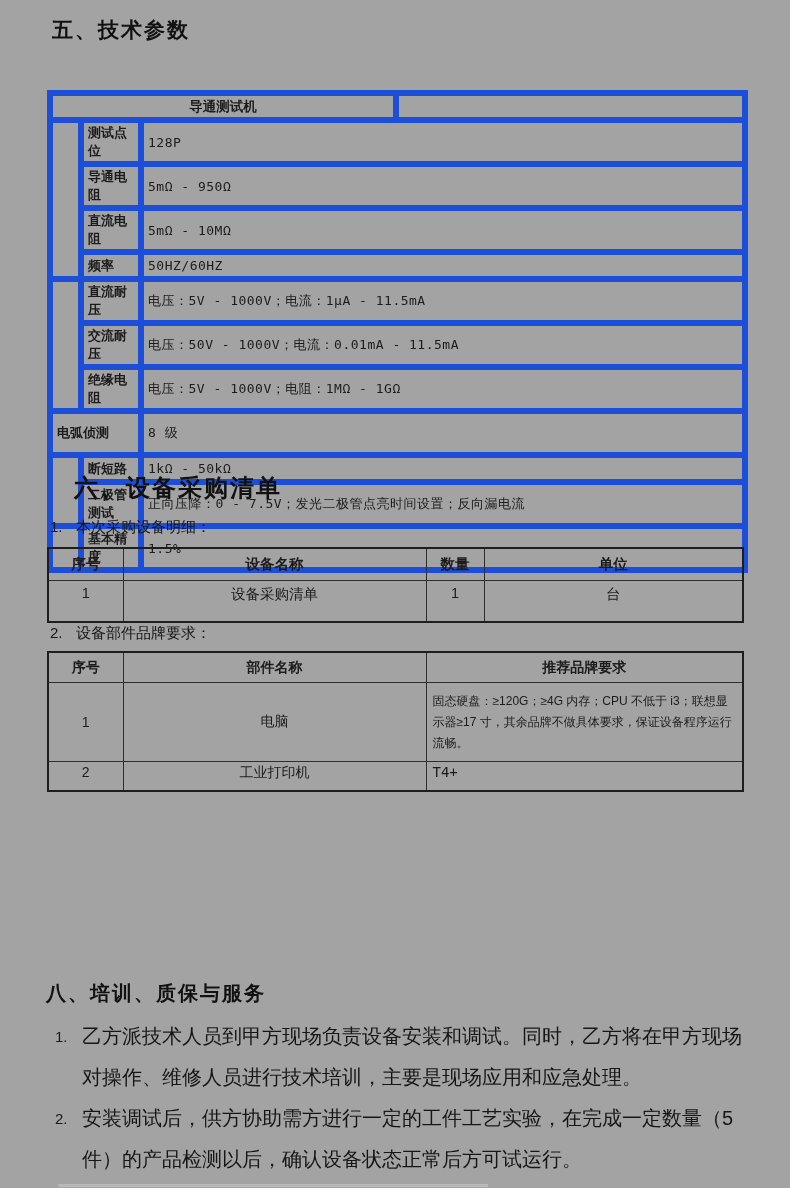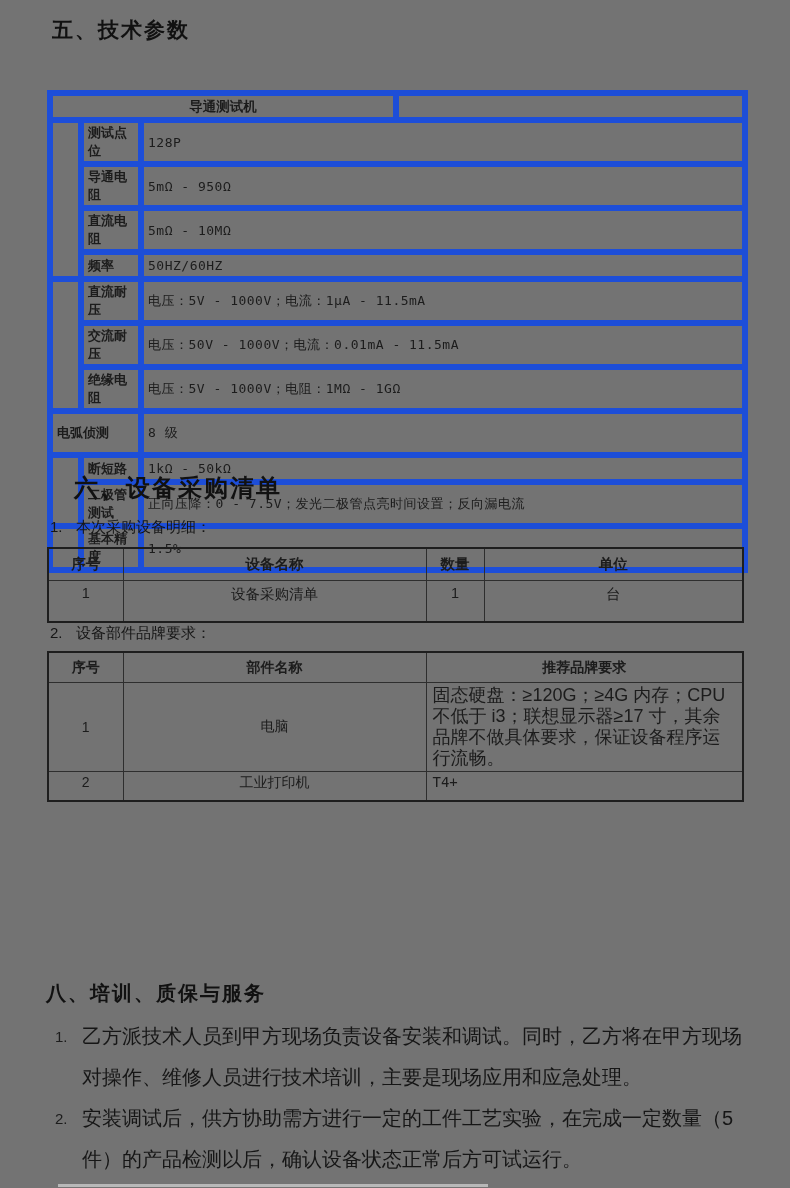--- a/index.html
+++ b/index.html
@@ -1,17 +1,17 @@
 <!DOCTYPE html>
 <html><head>
 <meta charset="utf-8">
 <style>
   html,body{margin:0;padding:0;background:#ffffff;}
   body{font-family:"Liberation Sans","DejaVu Sans",sans-serif;color:#1c1c1c;}
-  .page{position:relative;width:790px;height:1188px;background:#737373;overflow:hidden;}
+  .page{position:relative;width:790px;height:1188px;background:#a3a3a3;overflow:hidden;}
 
   .sec-title{position:absolute;font-weight:bold;color:#111;letter-spacing:2px;white-space:nowrap;}
   #t5{left:52px;top:16px;font-size:21px;}
   #t6{left:74px;top:472px;font-size:24px;}
   #t7{left:44px;top:816px;font-size:21px;}
   #t8{left:46px;top:980px;font-size:20px;}
 
   table{border-collapse:collapse;table-layout:fixed;}
 
   
@@ -27,21 +27,21 @@
   .buy td{border:1px solid #2e2e2e;font-size:14.5px;text-align:center;padding:2px 4px;}
   .buy .hd td{font-weight:bold;height:27px;}
   .buy .bd td{height:34px;vertical-align:top;padding-top:4px;}
 
   
   .brand{position:absolute;left:47px;top:651px;width:695px;border:2px solid #1e1e1e;}
   .brand td{border:1px solid #2e2e2e;font-size:14px;text-align:center;padding:2px 6px;}
   .brand .hd td{font-weight:bold;height:25px;}
   .brand .r1 td{height:74px;}
   .brand .r2 td{height:24px;vertical-align:top;}
-  .brand .desc{text-align:left;font-size:18px;line-height:21px;vertical-align:middle;margin-left:48px;}
+  .brand .desc{text-align:left;font-size:12px;line-height:21px;vertical-align:middle;margin-left:48px;}
   .brand .mono{font-family:"DejaVu Sans Mono",monospace;text-align:left;}
 
   .intro{position:absolute;left:50px;font-size:15px;display:flex;color:#161616;}
   #intro1{top:518px;}
   #intro2{top:624px;}
   .intro .num{width:26px;flex:none;}
 
   .para{position:absolute;left:64px;top:856px;width:700px;font-size:15px;line-height:41px;
         text-indent:32px;color:#161616;}
 

